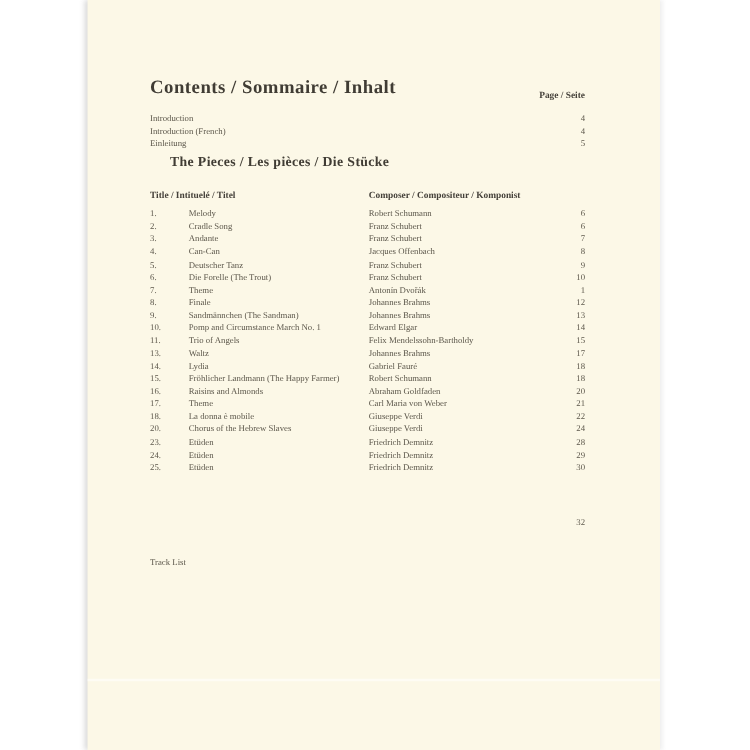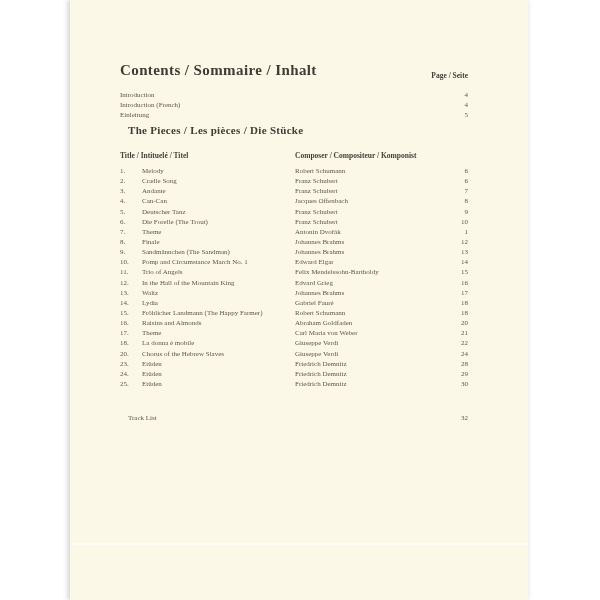--- a/index.html
+++ b/index.html
@@ -70,21 +70,21 @@
   .intro-row {
     position: relative;
     height: 10px;
     font-size: 7px;
     line-height: 10px;
   }
   .intro-row .lbl { position: absolute; left: 0; white-space: nowrap; }
   .intro-row .pg  { position: absolute; right: 0; }
   .section-heading {
     position: absolute;
-    left: 8px;
+    left: 16px;
     top: 124px;
     font-size: 11px;
     font-weight: bold;
     color: #403c34;
     letter-spacing: 0.3px;
     white-space: nowrap;
   }
   .col-headers {
     position: absolute;
     left: 0;
@@ -104,33 +104,33 @@
     top: 166px;
   }
   .piece-row {
     position: relative;
     height: 10.15px;
     font-size: 7px;
     line-height: 10.15px;
     white-space: nowrap;
   }
   .piece-row .num  { position: absolute; left: 0; }
-  .piece-row .t    { position: absolute; left: 22px; }
+  .piece-row .t    { position: absolute; left: 31px; }
   .piece-row .c    { position: absolute; left: 175px; }
   .piece-row .p    { position: absolute; right: 0; }
   .tracklist-row {
     position: absolute;
     left: 0;
     right: 0;
     top: 413px;
     height: 10px;
     font-size: 7px;
     line-height: 10px;
   }
-  .tracklist-row .lbl { position: absolute; left: 8px; }
+  .tracklist-row .lbl { position: absolute; left: 0; margin-top: 32px; }
   .tracklist-row .pg  { position: absolute; right: 0; text-align: right; }
 </style>
 </head>
 <body>
 
 <div class="stage">
   <div class="paper">
     <div class="page-edge"></div>
     <div class="content">
 
@@ -221,26 +221,20 @@
           <span class="c">Edward Elgar</span>
           <span class="p">14</span>
         </div>
           <div class="piece-row">
           <span class="num">11.</span>
           <span class="t">Trio of Angels</span>
           <span class="c">Felix Mendelssohn-Bartholdy</span>
           <span class="p">15</span>
         </div>
           <div class="piece-row">
-          <span class="num">12.</span>
-          <span class="t">In the Hall of the Mountain King</span>
-          <span class="c">Edvard Grieg</span>
-          <span class="p">16</span>
-        </div>
-          <div class="piece-row">
           <span class="num">13.</span>
           <span class="t">Waltz</span>
           <span class="c">Johannes Brahms</span>
           <span class="p">17</span>
         </div>
           <div class="piece-row">
           <span class="num">14.</span>
           <span class="t">Lydia</span>
           <span class="c">Gabriel Fauré</span>
           <span class="p">18</span>

